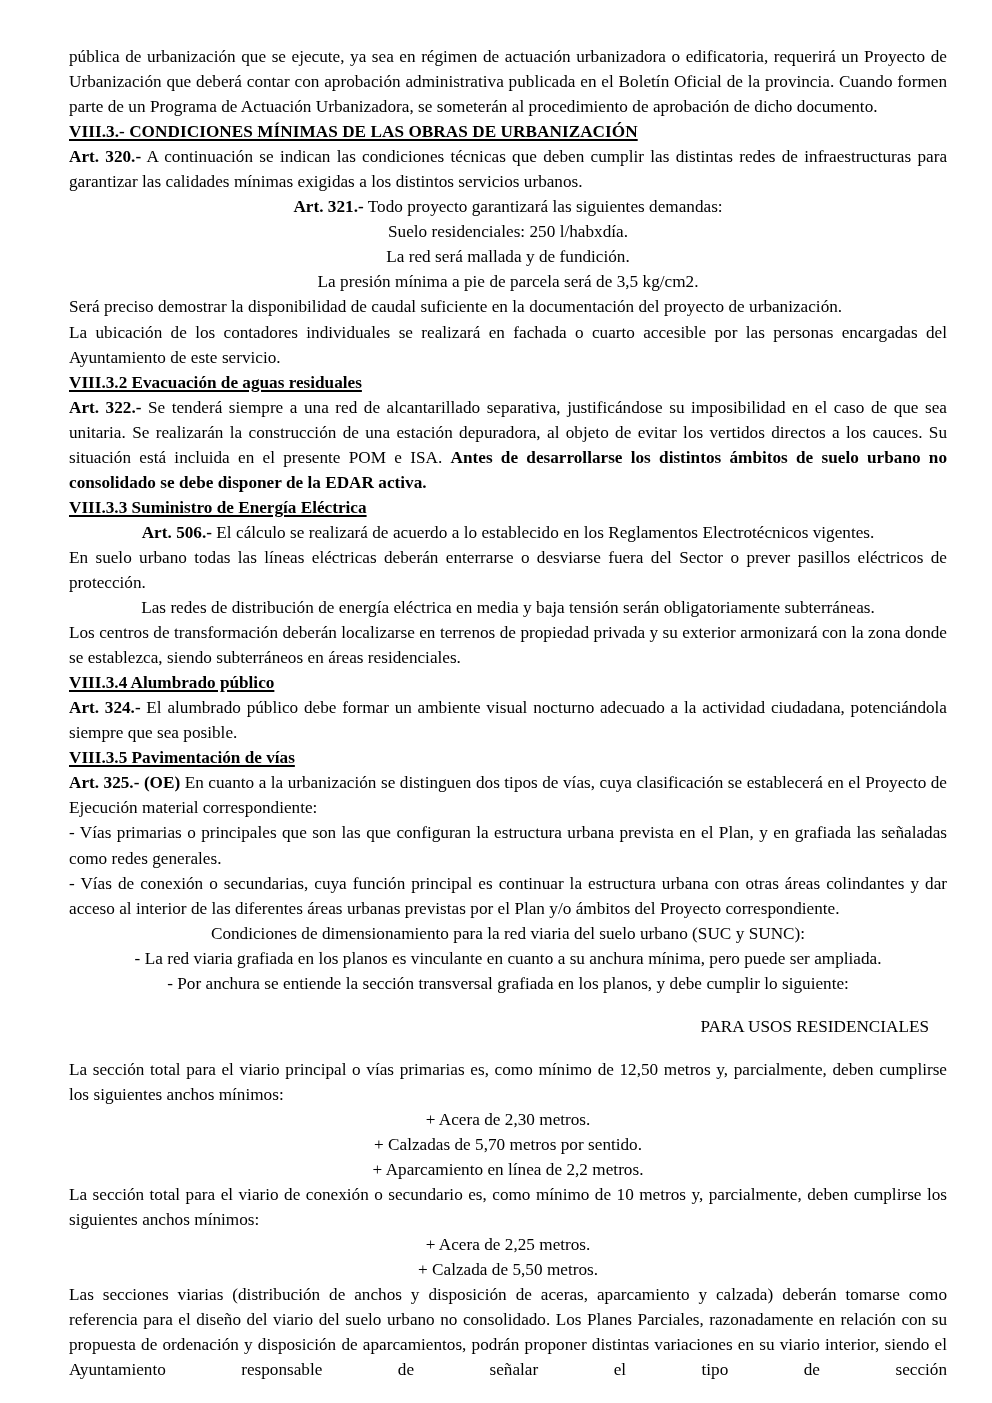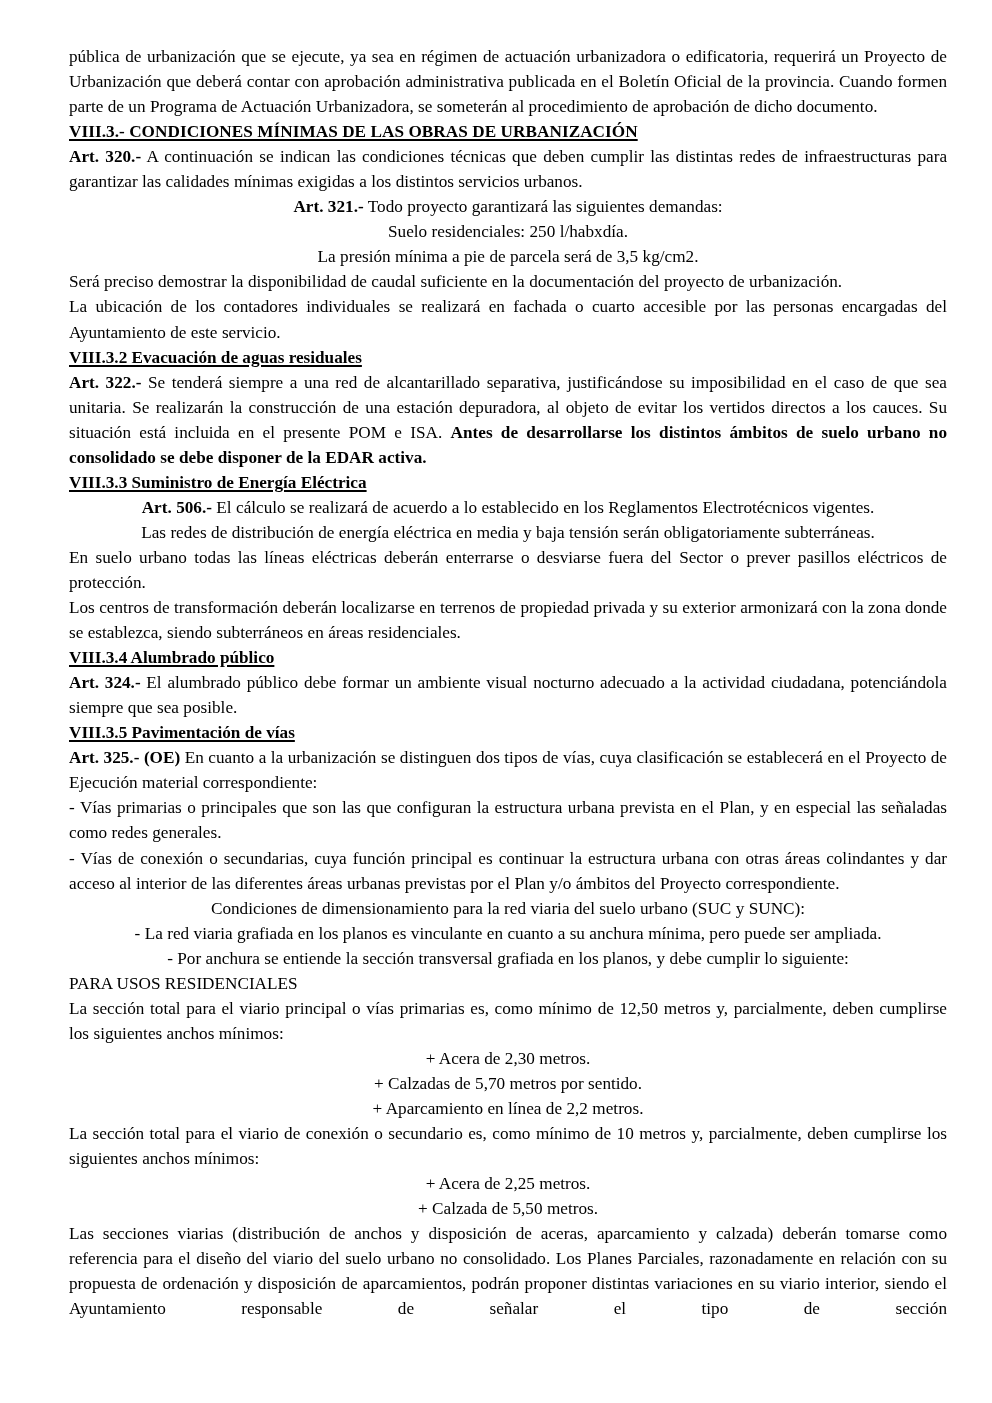--- a/index.html
+++ b/index.html
@@ -63,69 +63,70 @@
   
   .heading.major {
     letter-spacing: 0.05px;
   }
   b, .b {
     font-weight: bold;
   }
   .caps {
     font-size: 17.2px;
     line-height: 25.05px;
-    margin: 0;
+    margin: 18px;
     padding: 0;
-    text-align: left;
+    text-align: right;
   }
 </style>
 </head>
 <body>
 
 <div class="page">
   <div class="content">
 
     <p class="para">pública de urbanización que se ejecute, ya sea en régimen de actuación urbanizadora o edificatoria, requerirá un Proyecto de Urbanización que deberá contar con aprobación administrativa publicada en el Boletín Oficial de la provincia. Cuando formen parte de un Programa de Actuación Urbanizadora, se someterán al procedimiento de aprobación de dicho documento.</p>
 
     <div class="heading major"><span>VIII.3.- CONDICIONES MÍNIMAS DE LAS OBRAS DE URBANIZACIÓN</span></div>
 
     <p class="para"><b class="b">Art. 320.-</b><span> A continuación se indican las condiciones técnicas que deben cumplir las distintas redes de infraestructuras para garantizar las calidades mínimas exigidas a los distintos servicios urbanos.</span></p>
 
 
     <p class="para single"><b class="b">Art. 321.-</b><span> Todo proyecto garantizará las siguientes demandas:</span></p>
 
     <p class="para single">Suelo residenciales: 250 l/habxdía.</p>
+    <p class="para single">La red será mallada y de fundición.</p>
     <p class="para single">La presión mínima a pie de parcela será de 3,5 kg/cm2.</p>
 
     <p class="para">Será preciso demostrar la disponibilidad de caudal suficiente en la documentación del proyecto de urbanización.</p>
     <p class="para">La ubicación de los contadores individuales se realizará en fachada o cuarto accesible por las personas encargadas del Ayuntamiento de este servicio.</p>
 
     <div class="heading"><span>VIII.3.2 Evacuación de aguas residuales</span></div>
 
     <p class="para"><b class="b">Art. 322.-</b><span> Se tenderá siempre a una red de alcantarillado separativa, justificándose su imposibilidad en el caso de que sea unitaria. Se realizarán la construcción de una estación depuradora, al objeto de evitar los vertidos directos a los cauces. Su situación está incluida en el presente POM e ISA. </span><b class="b">Antes de desarrollarse los distintos ámbitos de suelo urbano no consolidado se debe disponer de la EDAR activa.</b></p>
 
     <div class="heading"><span>VIII.3.3 Suministro de Energía Eléctrica</span></div>
 
     <p class="para single"><b class="b">Art. 506.-</b><span> El cálculo se realizará de acuerdo a lo establecido en los Reglamentos Electrotécnicos vigentes.</span></p>
 
+    <p class="para">En suelo urbano todas las líneas eléctricas deberán enterrarse o desviarse fuera del Sector o prever pasillos eléctricos de protección.</p>
+
     <p class="para single">Las redes de distribución de energía eléctrica en media y baja tensión serán obligatoriamente subterráneas.</p>
-
-    <p class="para">En suelo urbano todas las líneas eléctricas deberán enterrarse o desviarse fuera del Sector o prever pasillos eléctricos de protección.</p>
 
     <p class="para">Los centros de transformación deberán localizarse en terrenos de propiedad privada y su exterior armonizará con la zona donde se establezca, siendo subterráneos en áreas residenciales.</p>
 
     <div class="heading"><span>VIII.3.4 Alumbrado público</span></div>
 
     <p class="para"><b class="b">Art. 324.-</b><span> El alumbrado público debe formar un ambiente visual nocturno adecuado a la actividad ciudadana, potenciándola siempre que sea posible.</span></p>
 
     <div class="heading"><span>VIII.3.5 Pavimentación de vías</span></div>
 
     <p class="para"><b class="b">Art. 325.- (OE)</b><span> En cuanto a la urbanización se distinguen dos tipos de vías, cuya clasificación se establecerá en el Proyecto de Ejecución material correspondiente:</span></p>
 
-    <p class="para">- Vías primarias o principales que son las que configuran la estructura urbana prevista en el Plan, y en especial las señaladas como redes generales.</p>
+    <p class="para">- Vías primarias o principales que son las que configuran la estructura urbana prevista en el Plan, y en grafiada las señaladas como redes generales.</p>
     <p class="para">- Vías de conexión o secundarias, cuya función principal es continuar la estructura urbana con otras áreas colindantes y dar acceso al interior de las diferentes áreas urbanas previstas por el Plan y/o ámbitos del Proyecto correspondiente.</p>
 
     <p class="para single">Condiciones de dimensionamiento para la red viaria del suelo urbano (SUC y SUNC):</p>
     <p class="para single">- La red viaria grafiada en los planos es vinculante en cuanto a su anchura mínima, pero puede ser ampliada.</p>
     <p class="para single">- Por anchura se entiende la sección transversal grafiada en los planos, y debe cumplir lo siguiente:</p>
 
     <p class="caps">PARA USOS RESIDENCIALES</p>
 
     <p class="para">La sección total para el viario principal o vías primarias es, como mínimo de 12,50 metros y, parcialmente, deben cumplirse los siguientes anchos mínimos:</p>
 

